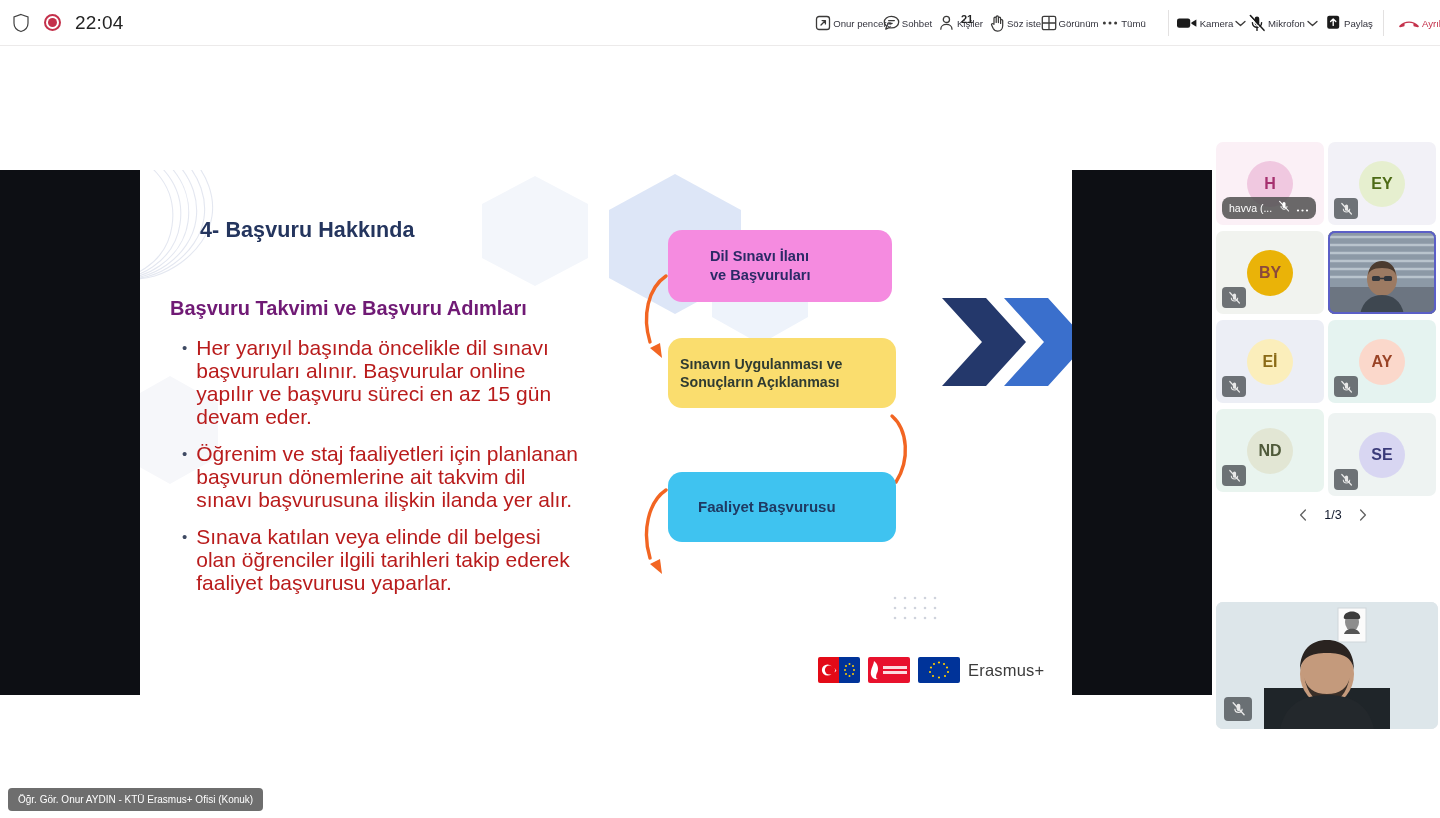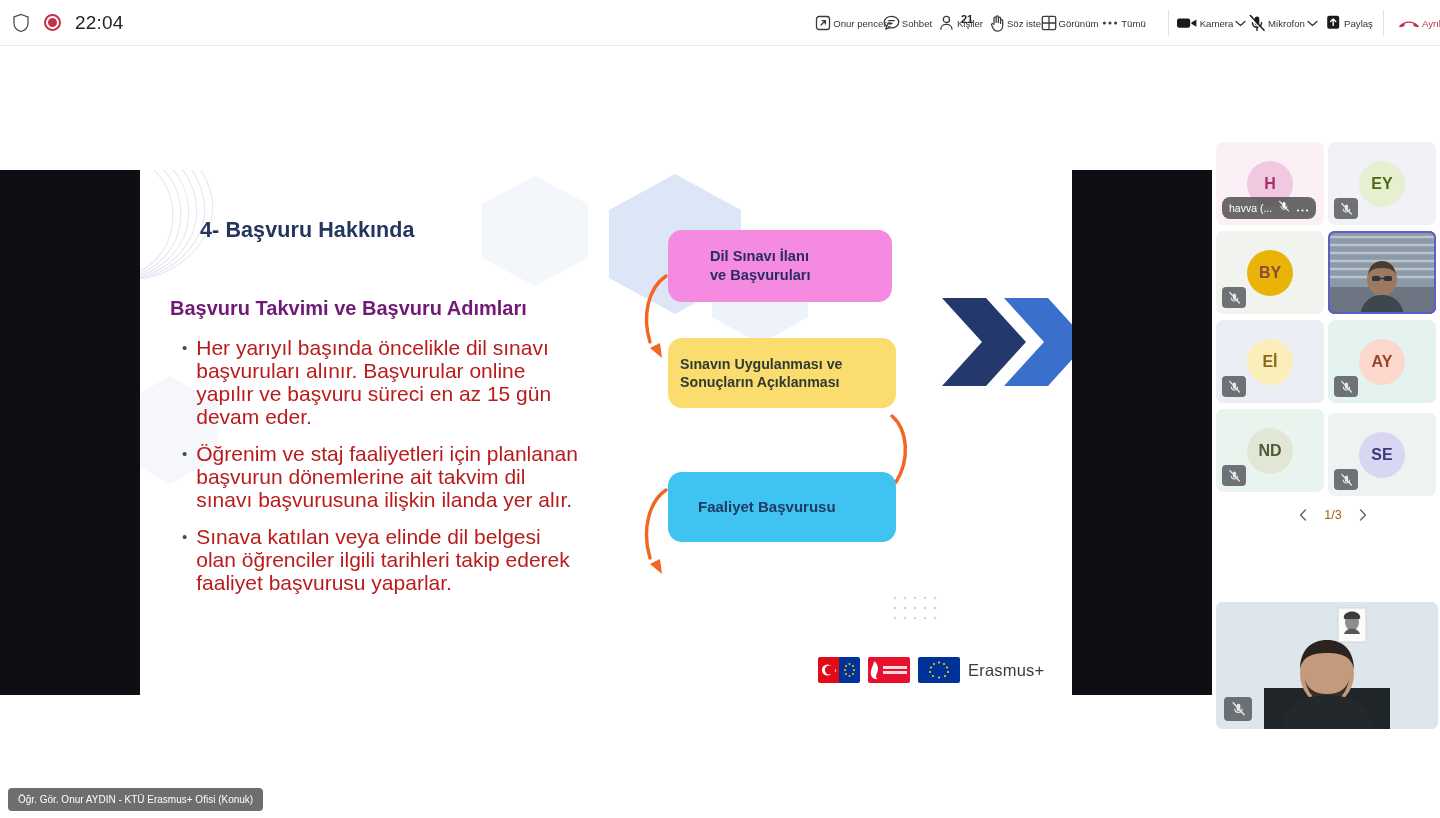--- a/index.html
+++ b/index.html
@@ -146,21 +146,21 @@
     background: rgba(80,80,80,.85); border-radius: 8px;
     display: flex; align-items: center; gap: 6px; padding: 8px 7px;
   }
   .tile-hoverbar .nm { font-size: 10.5px; color: #fff; white-space: nowrap; }
   .tile.active { outline: 2.5px solid #5b5fc7; outline-offset: -2px; }
   .videotile { position: relative; overflow: hidden; background: #20262c; }
 
   .pager {
     margin-top: 8px; width: 228px;
     display: flex; align-items: center; justify-content: center; gap: 14px;
-    color: #a16207; font-size: 12.5px; padding-left: 14px;
+    color: #0f172a; font-size: 12.5px; padding-left: 14px;
   }
   .pager .arw { cursor: pointer; width: 14px; height: 14px; display:flex; align-items:center; justify-content:center; }
 
   .self-view {
     position: absolute; left: 4px; top: 556px;
     width: 222px; height: 127px; border-radius: 7px; overflow: hidden;
     background: #dfe3e6;
   }
 </style>
 </head>

